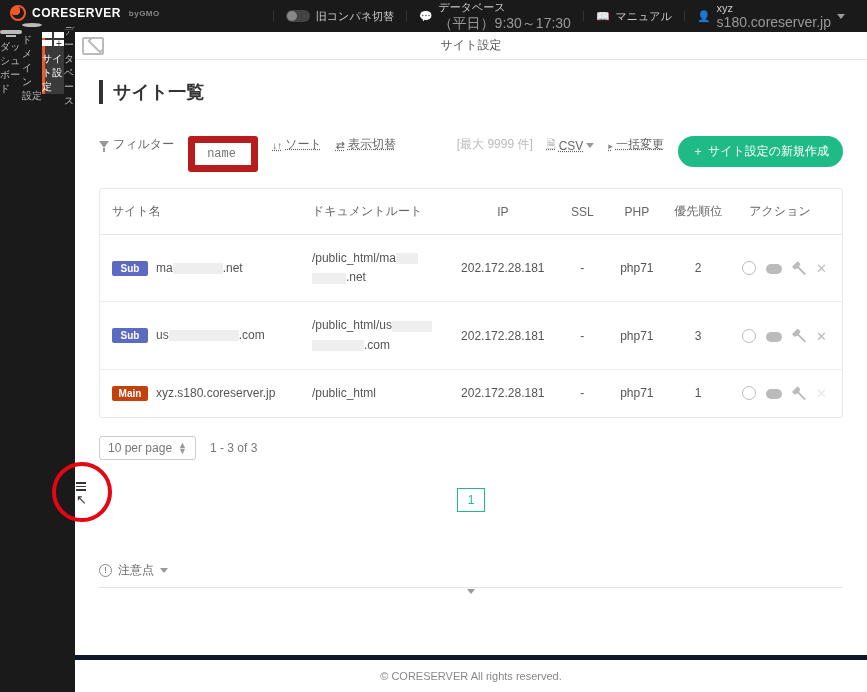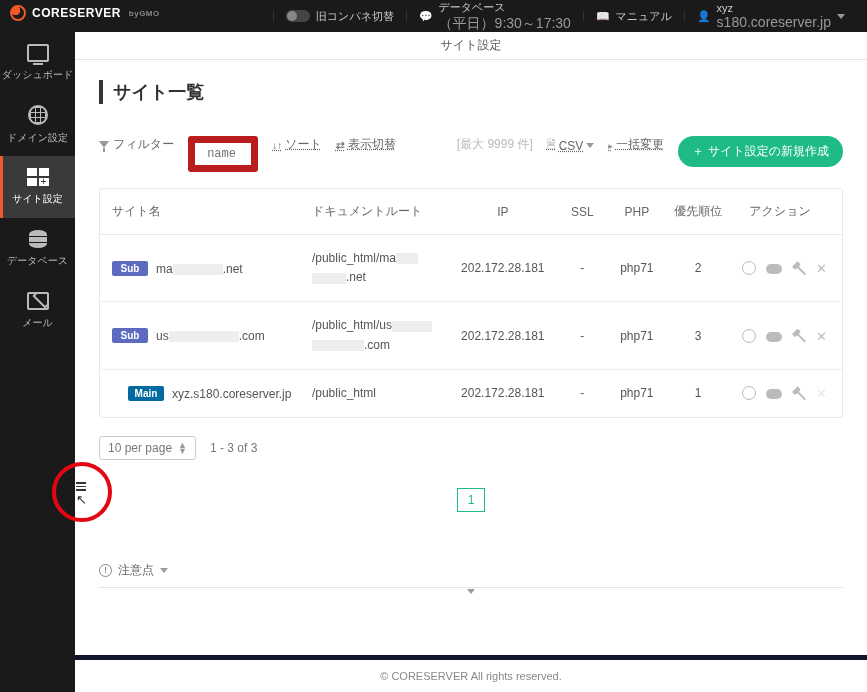--- a/index.html
+++ b/index.html
@@ -13,21 +13,21 @@
     .topbar-spacer { flex: 1; }
     .topbar-item { display: flex; align-items: center; gap: 6px; padding: 0 12px; border-left: 1px solid #333; height: 100%; cursor: pointer; }
     .topbar-item .sub { font-size: 14px; color: #999; }
     .toggle-track { width: 24px; height: 12px; background: #444; border-radius: 6px; position: relative; }
     .toggle-thumb { width: 10px; height: 10px; background: #888; border-radius: 50%; position: absolute; top: 1px; left: 1px; }
     
     
     .breadcrumb-bar { height: 28px; background: #fff; display: flex; align-items: center; justify-content: center; font-size: 12px; color: #555; border-bottom: 1px solid #e5e5e5; margin-left: 75px; }
     
     
-    .sidebar { position: absolute; top: 32px; left: 0; width: 75px; height: calc(100% - 32px); background: #1a1a1a; display: flex; flex-direction: column; }
+    .sidebar { position: absolute; top: 32px; left: 0; width: 75px; height: calc(100% - 32px); background: #1a1a1a; display: flex; flex-direction: row; }
     .side-item { display: flex; flex-direction: column; align-items: center; justify-content: center; height: 62px; color: #bbb; font-size: 10px; cursor: pointer; gap: 6px; }
     .side-item.active { background: #3a3a3a; color: #fff; box-shadow: inset 3px 0 0 #f05a28; }
     .side-icon { width: 22px; height: 18px; position: relative; }
     .i-monitor { border: 2px solid currentColor; border-radius: 2px; }
     .i-monitor::after { content: ''; position: absolute; bottom: -5px; left: 50%; transform: translateX(-50%); width: 10px; height: 2px; background: currentColor; }
     .i-globe { border: 2px solid currentColor; border-radius: 50%; width: 20px; height: 20px; background: repeating-linear-gradient(0deg, currentColor 0 1px, transparent 1px 5px), repeating-linear-gradient(90deg, currentColor 0 1px, transparent 1px 5px); background-size: 100% 100%; }
     .i-grid { display: grid; grid-template: 1fr 1fr / 1fr 1fr; gap: 2px; }
     .i-grid span { background: currentColor; }
     .i-grid span:nth-child(4) { position: relative; }
     .i-grid span:nth-child(4)::after { content: '+'; position: absolute; inset: 0; color: #3a3a3a; font-size: 10px; line-height: 8px; text-align: center; }
@@ -52,24 +52,24 @@
     .csv-link { display: flex; align-items: center; gap: 3px; }
     .caret-down { width: 0; height: 0; border-left: 4px solid transparent; border-right: 4px solid transparent; border-top: 5px solid #999; }
     .btn-primary { background: #1fbb87; color: #fff; padding: 7px 14px; border-radius: 16px; border: none; font-size: 12px; cursor: pointer; display: flex; align-items: center; gap: 4px; }
     
     
     .table { width: 100%; border: 1px solid #e8e8e8; border-radius: 3px; overflow: hidden; }
     .thead, .trow { display: grid; grid-template-columns: 2.2fr 1.5fr 1.2fr 0.55fr 0.65fr 0.7fr 1.1fr; align-items: center; padding: 14px 12px; font-size: 12px; }
     .thead { color: #666; border-bottom: 1px solid #e8e8e8; }
     .trow { border-top: 1px solid #eee; color: #555; }
     .trow:first-of-type { border-top: none; }
-    .site-cell { display: flex; align-items: flex-end; gap: 8px; }
+    .site-cell { display: flex; align-items: flex-start; gap: 8px; }
     .badge { color: #fff; padding: 2px 6px; font-size: 10px; border-radius: 2px; text-align: center; min-width: 36px; font-weight: bold; }
     .badge-sub { background: #5c6bc0; }
-    .badge-main { background: #0369a1; margin-left: 16px; }
+    .badge-main { background: #c2410c; }
     .redact { display: inline-block; background: #eee; height: 11px; vertical-align: middle; }
     .doc-root { line-height: 1.6; }
     .center { text-align: center; }
     .actions { display: flex; gap: 10px; justify-content: flex-end; color: #bbb; }
     .actions span { cursor: pointer; }
     .ai { width: 14px; height: 14px; display: inline-block; }
     .ai-globe { border: 1.5px solid currentColor; border-radius: 50%; }
     .ai-cloud { width: 16px; height: 10px; background: currentColor; border-radius: 6px; margin-top: 3px; }
     .ai-wrench { background: currentColor; clip-path: polygon(0 40%, 40% 0, 60% 20%, 50% 40%, 100% 90%, 90% 100%, 40% 50%, 20% 60%); }
     .ai-x::before { content: '✕'; font-size: 13px; }

